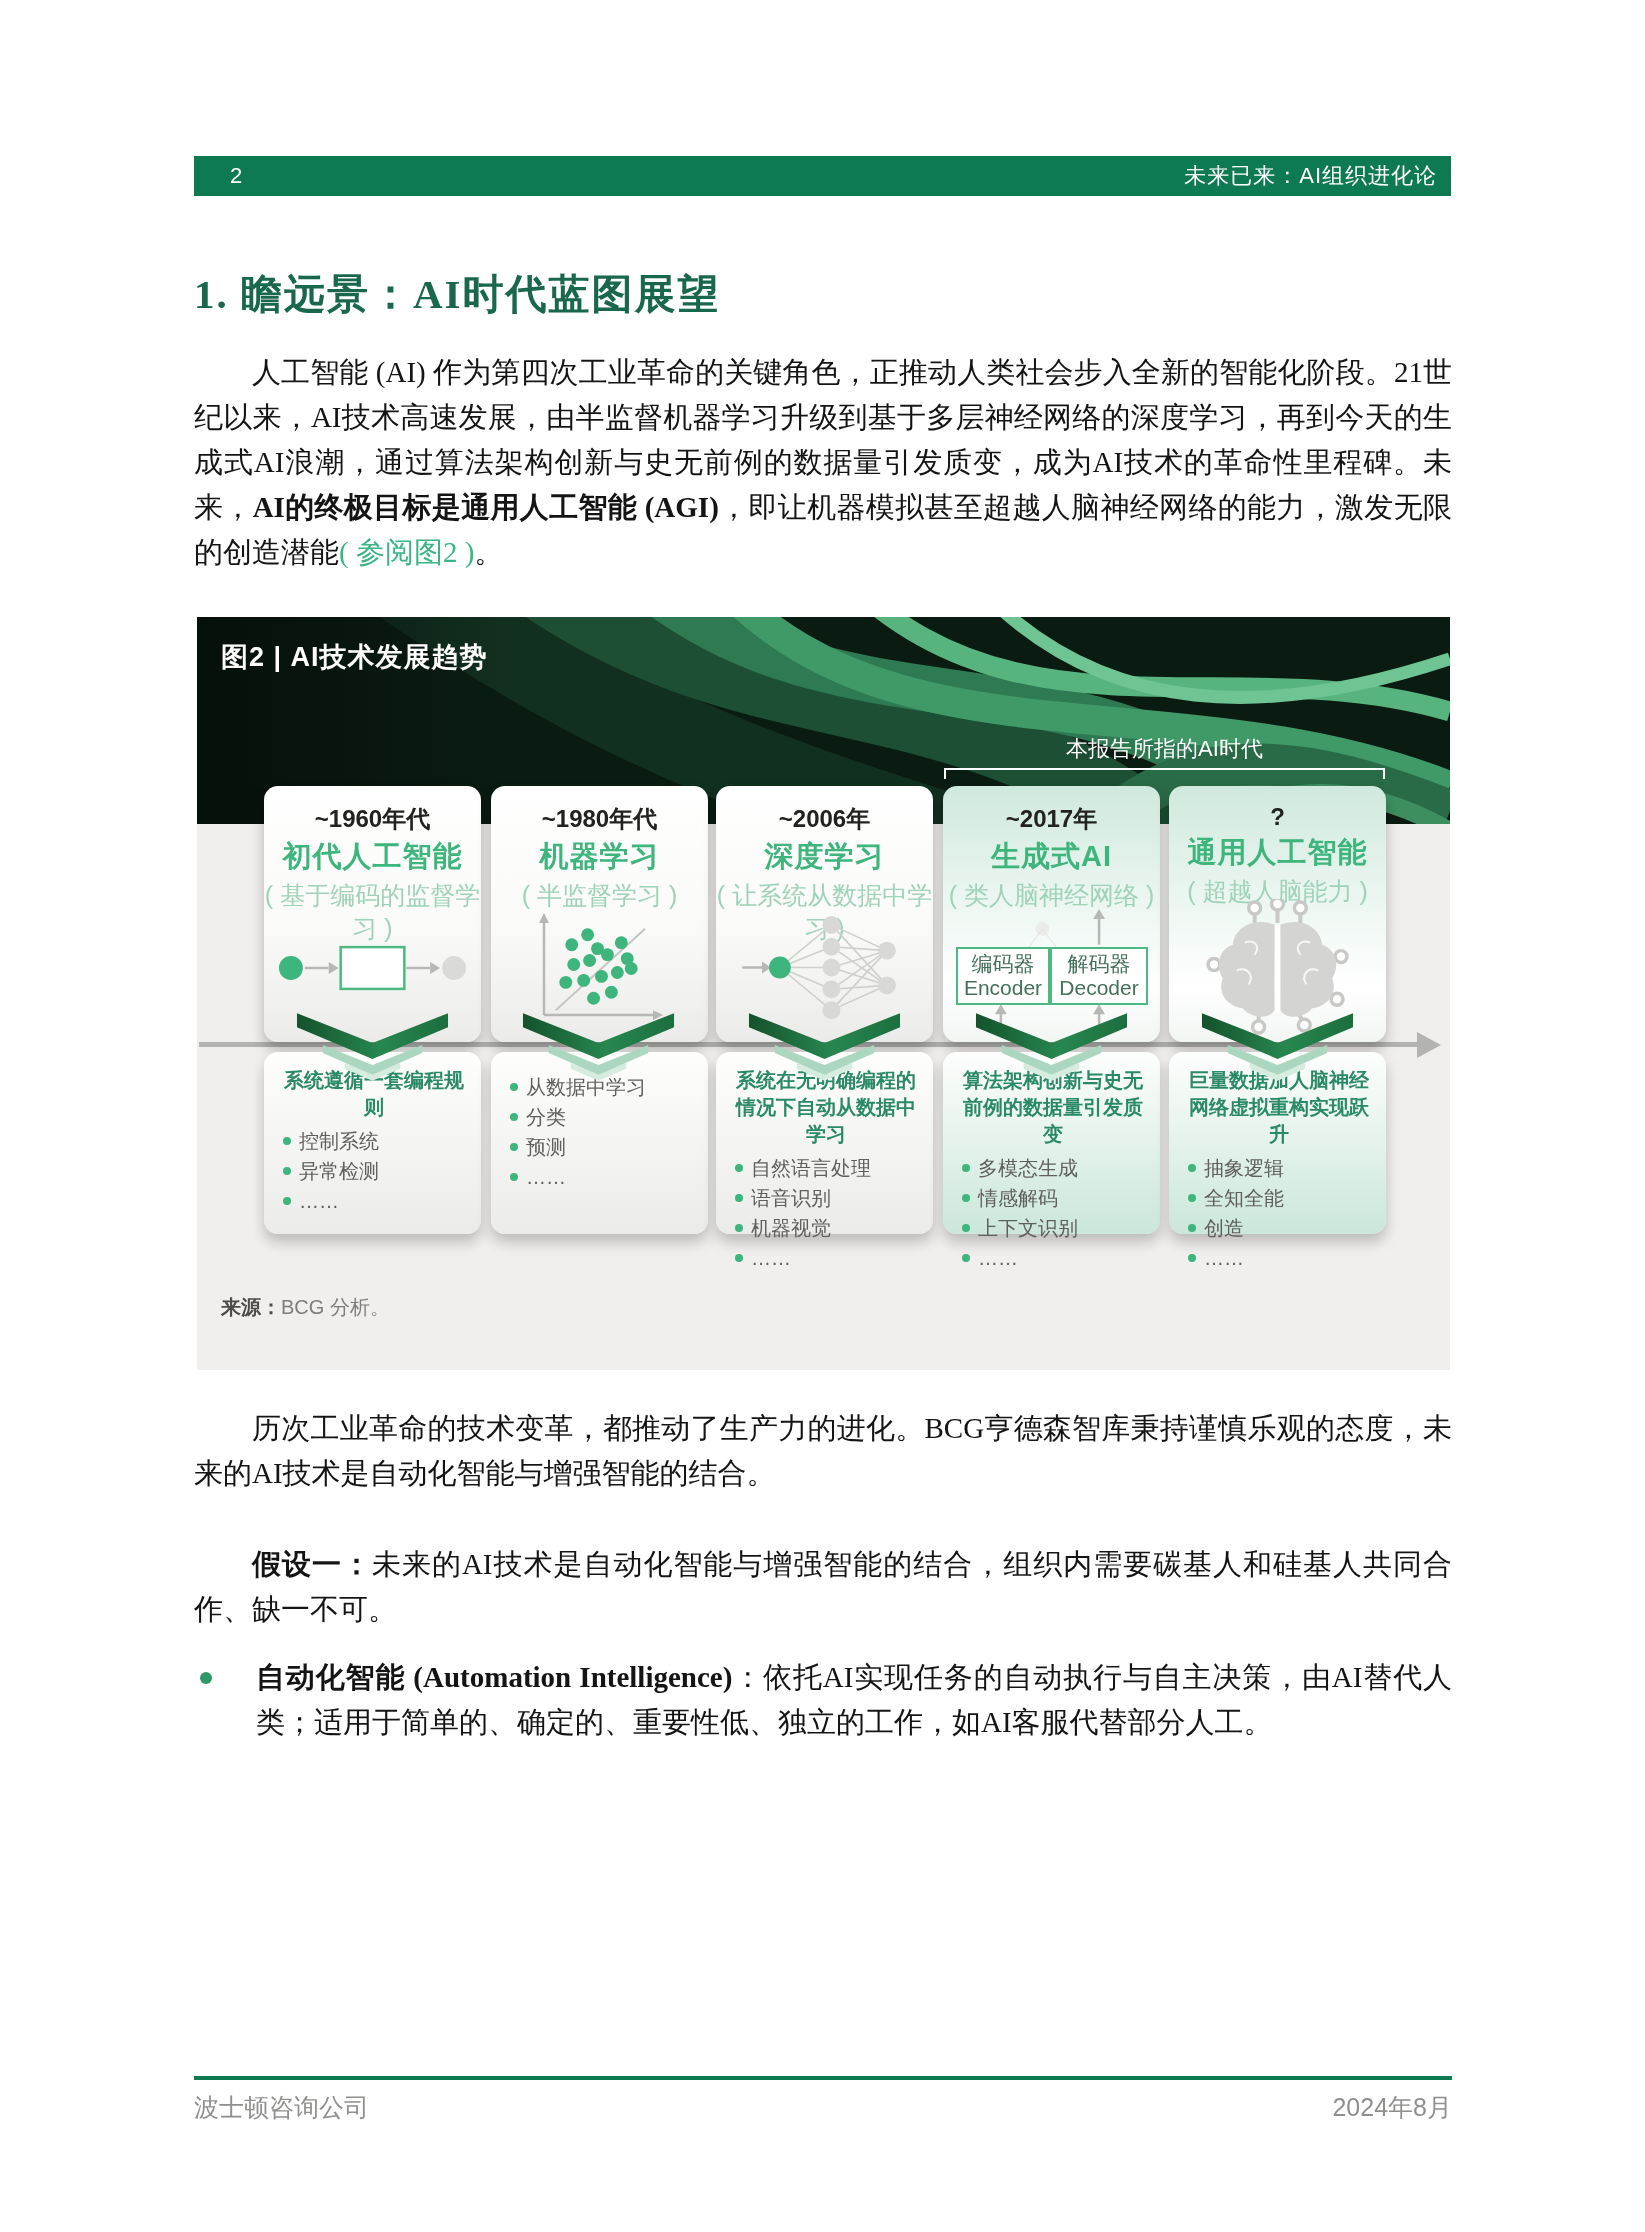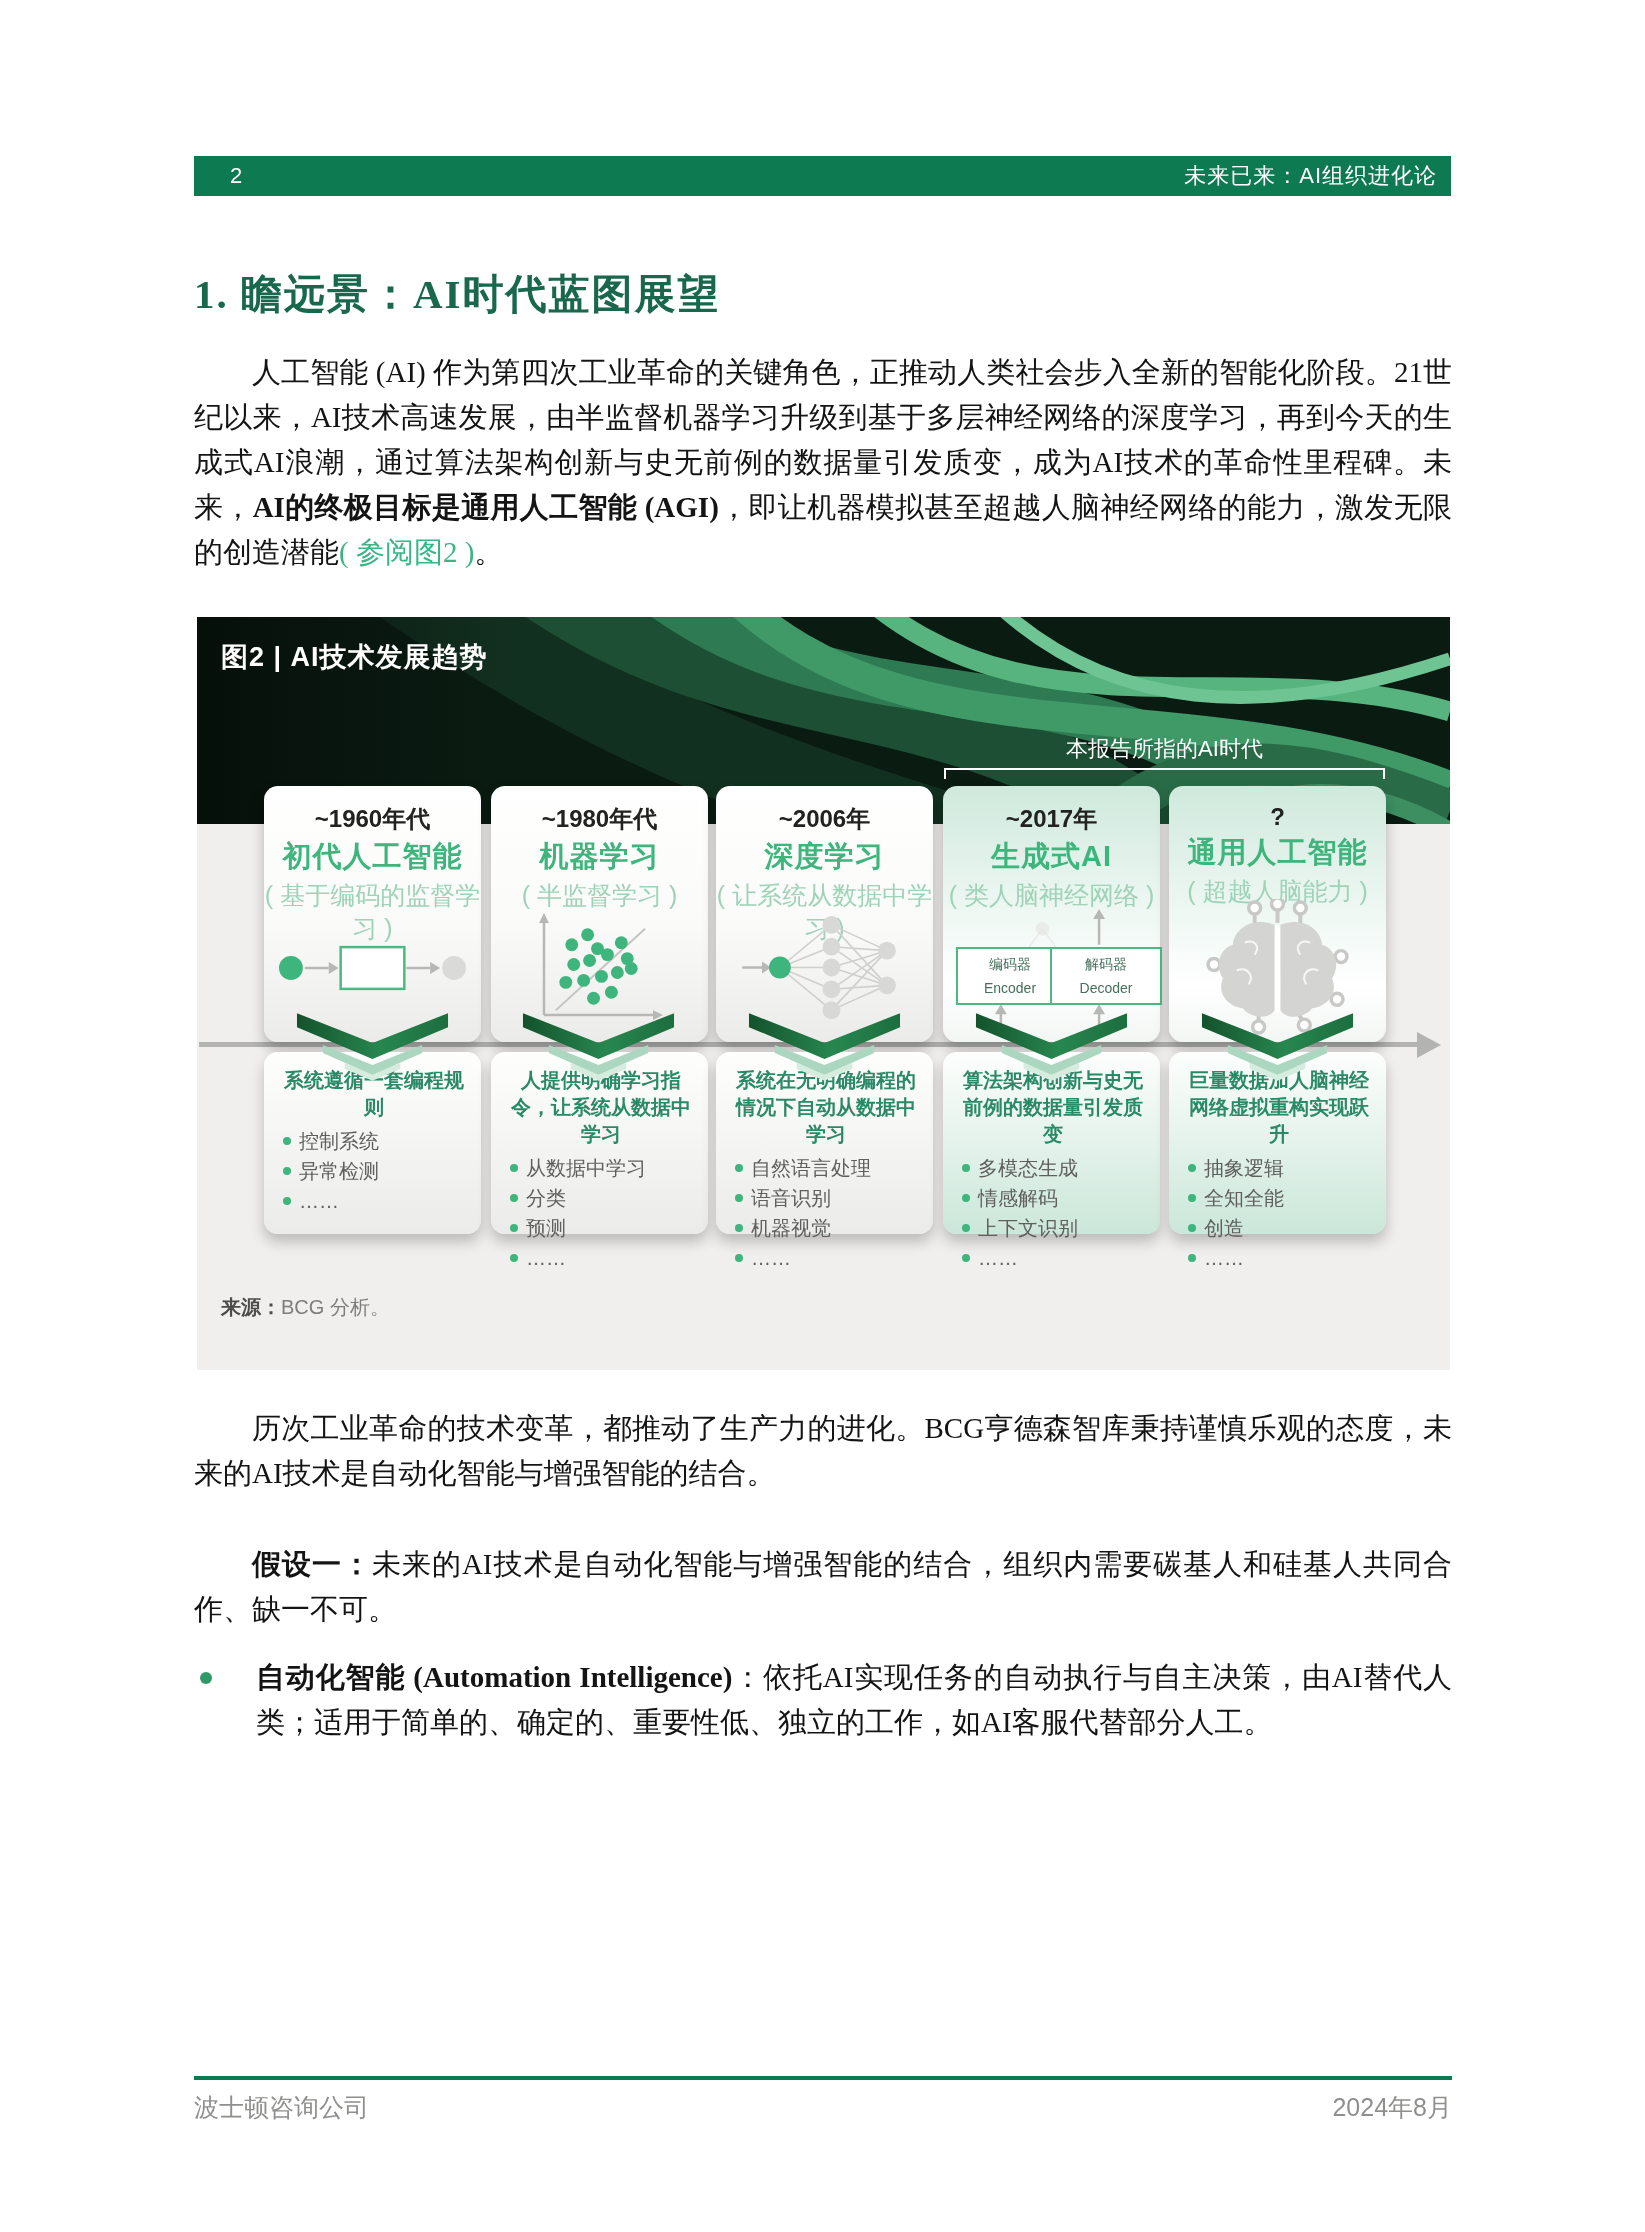--- a/index.html
+++ b/index.html
@@ -57,21 +57,21 @@
   .chev{position:absolute;top:394px;width:159px;height:72px;z-index:3;}
   .ch0{left:96px;} .ch1{left:322px;} .ch2{left:548px;} .ch3{left:775px;} .ch4{left:1001px;}
 
   .bcard .inner{padding:15px 13px 0 16px;text-align:left;}
   .bcard h4{margin:0;font-size:20px;line-height:27px;color:#2a8a68;font-weight:bold;text-align:center;}
   .bcard ul{margin:5px 0 0 0;padding:0;list-style:none;}
   .bcard li{position:relative;padding-left:19px;font-size:20px;line-height:30px;color:#5f5f5d;}
   .bcard li::before{content:"";position:absolute;left:3px;top:11px;width:8px;height:8px;border-radius:50%;background:#3db57c;}
 
   .codec-box{position:absolute;width:88px;border:2px solid #4cb882;background:#ffffff;z-index:2;
-             font-size:14px;line-height:24px;color:#45705b;text-align:center;padding:3px 8px;}
+             font-size:21px;line-height:24px;color:#45705b;text-align:center;padding:3px 1px;}
   .codec-box span{display:block;}
   .codec-box.enc{left:13px;top:40px;}
   .codec-box.dec{left:107px;top:40px;width:92px;}
 
   .fig-source{position:absolute;left:24px;top:677px;font-size:20px;color:#7d7d7b;}
   .fig-source .lbl{font-weight:bold;color:#4c4c4a;margin-top:8px;}
 
   
   .footer-rule{position:absolute;left:194px;top:2076px;width:1258px;height:4px;background:#0e7a52;}
   .footer{position:absolute;left:194px;top:2091px;width:1258px;display:flex;justify-content:space-between;
@@ -321,21 +321,20 @@
       <h4>系统遵循一套编程规则</h4>
       <ul>
         <li>控制系统</li>
         <li>异常检测</li>
         <li>……</li>
       </ul>
         </div>
     </div>
     <div class="bcard c1">
         <div class="inner">
-      <h4>人提供明确学习指令，让系统从数据中学习</h4>
       <ul>
         <li>从数据中学习</li>
         <li>分类</li>
         <li>预测</li>
         <li>……</li>
       </ul>
         </div>
     </div>
     <div class="bcard c2">
         <div class="inner">

